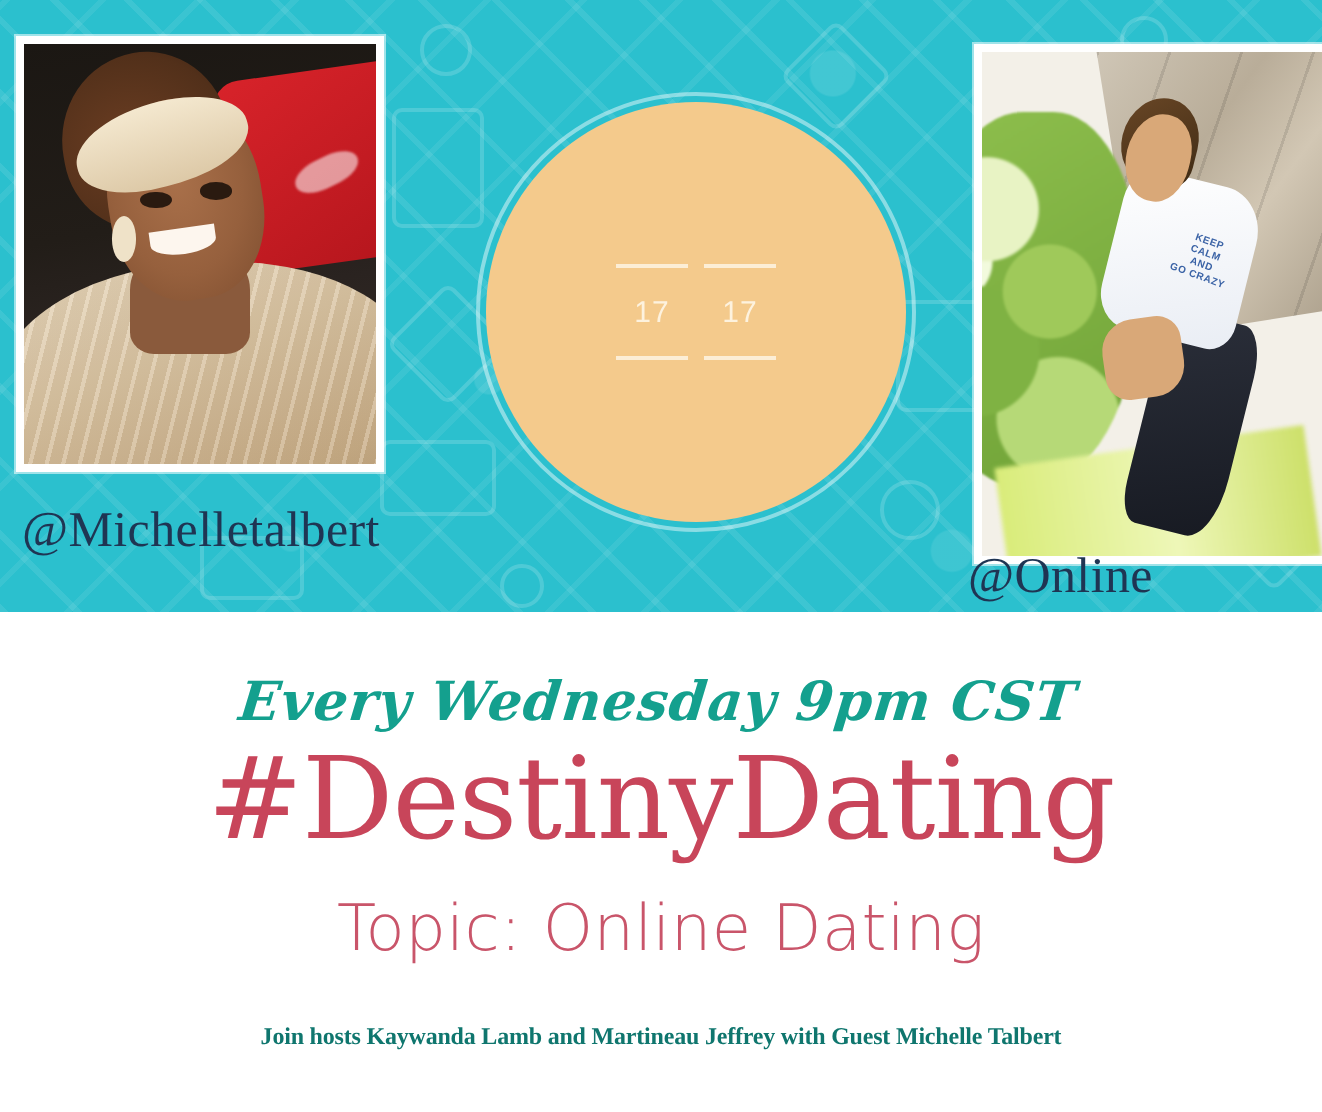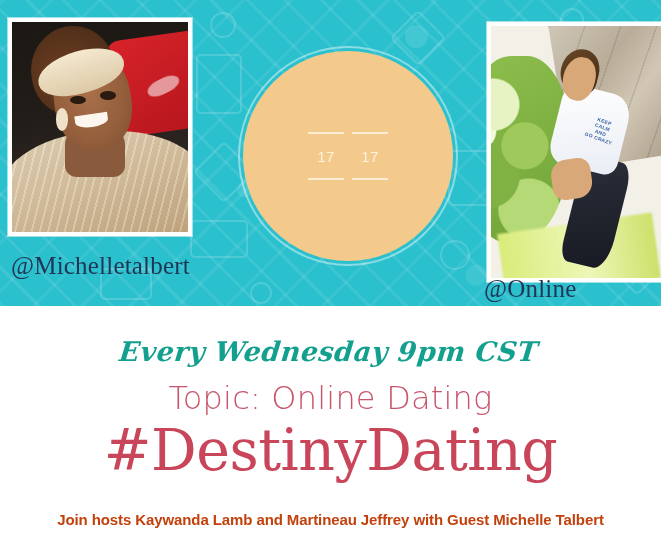--- a/index.html
+++ b/index.html
@@ -258,24 +258,24 @@
   #topic{
     margin:12px 0 0 0;
     color:#c9556a;
     font-family:"DejaVu Sans",sans-serif;
     font-weight:300;
     font-size:32px;
     letter-spacing:.2px;
   }
   #hosts{
     margin:28px 0 0 0;
-    color:#c2410c;
-    font-family:Liberation Sans, sans-serif;
+    color:#0f766e;
+    font-family:Liberation Serif, serif;
     font-weight:bold;
-    font-size:15px;
+    font-size:12px;
     letter-spacing:-0.1px;
   }
 </style>
 </head>
 <body>
 
 <div id="poster">
 
   <div id="teal-band">
     <div class="pat pat-a"></div>
@@ -339,18 +339,18 @@
         <div class="date-side">17</div>
       </div>
     </div>
 
     <div class="handle" id="handle-left">@Michelletalbert</div>
     <div class="handle" id="handle-right">@Online</div>
   </div>
 
   <div id="bottom-panel">
     <p id="every-wed">Every Wednesday 9pm CST</p>
+    <p id="hashtag">#DestinyDating</p>
     <p id="topic">Topic: Online Dating</p>
-    <p id="hashtag">#DestinyDating</p>
     <p id="hosts">Join hosts Kaywanda Lamb and Martineau Jeffrey with Guest Michelle Talbert</p>
   </div>
 
 </div>
 
 </body></html>

